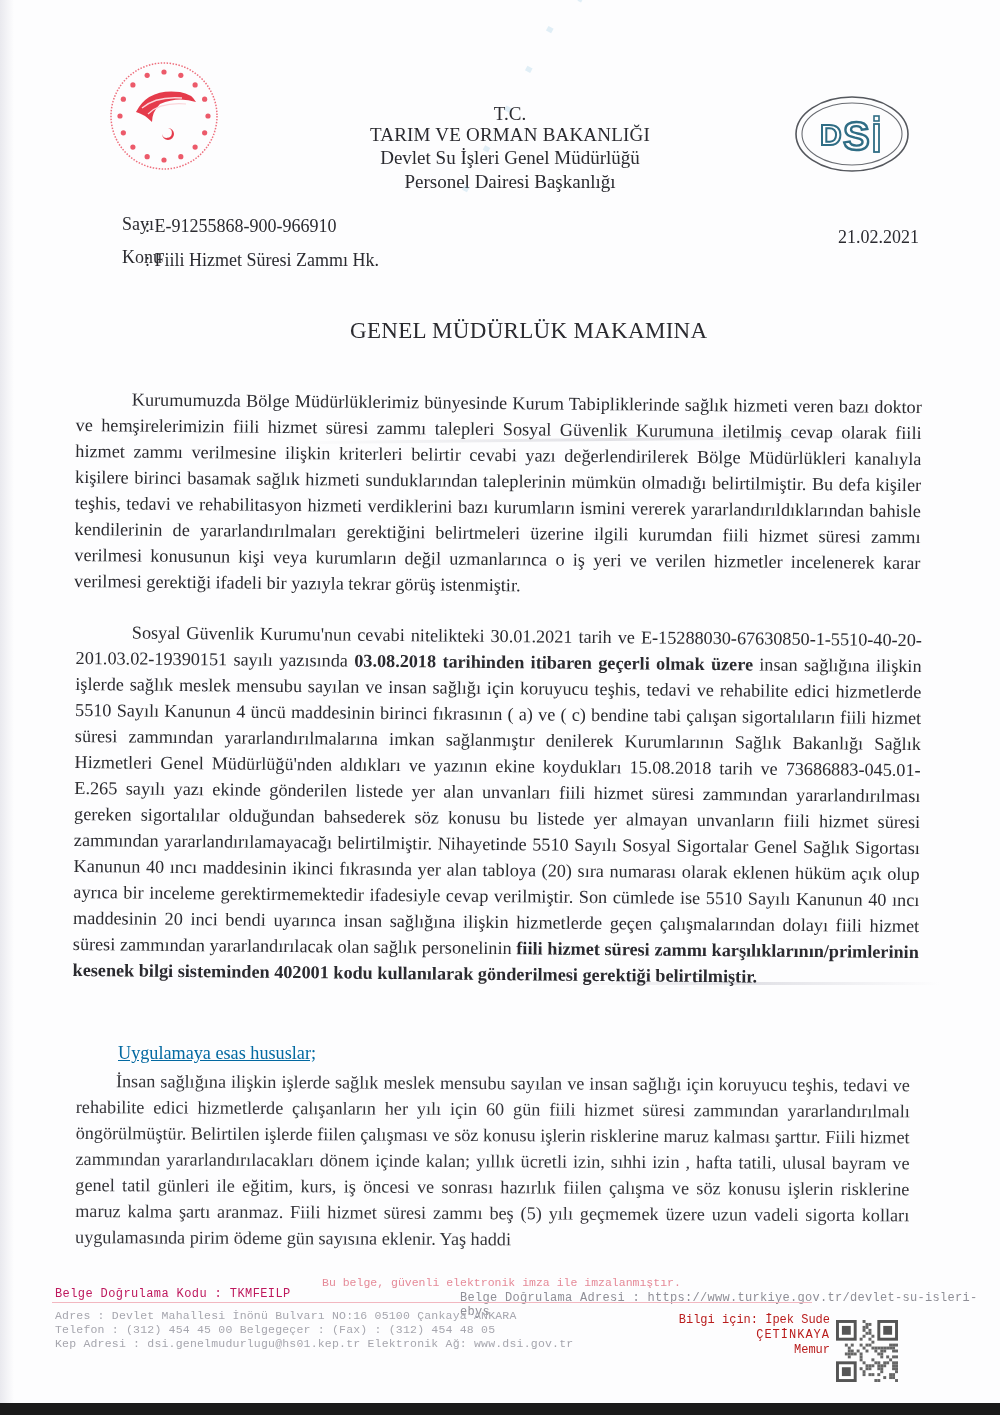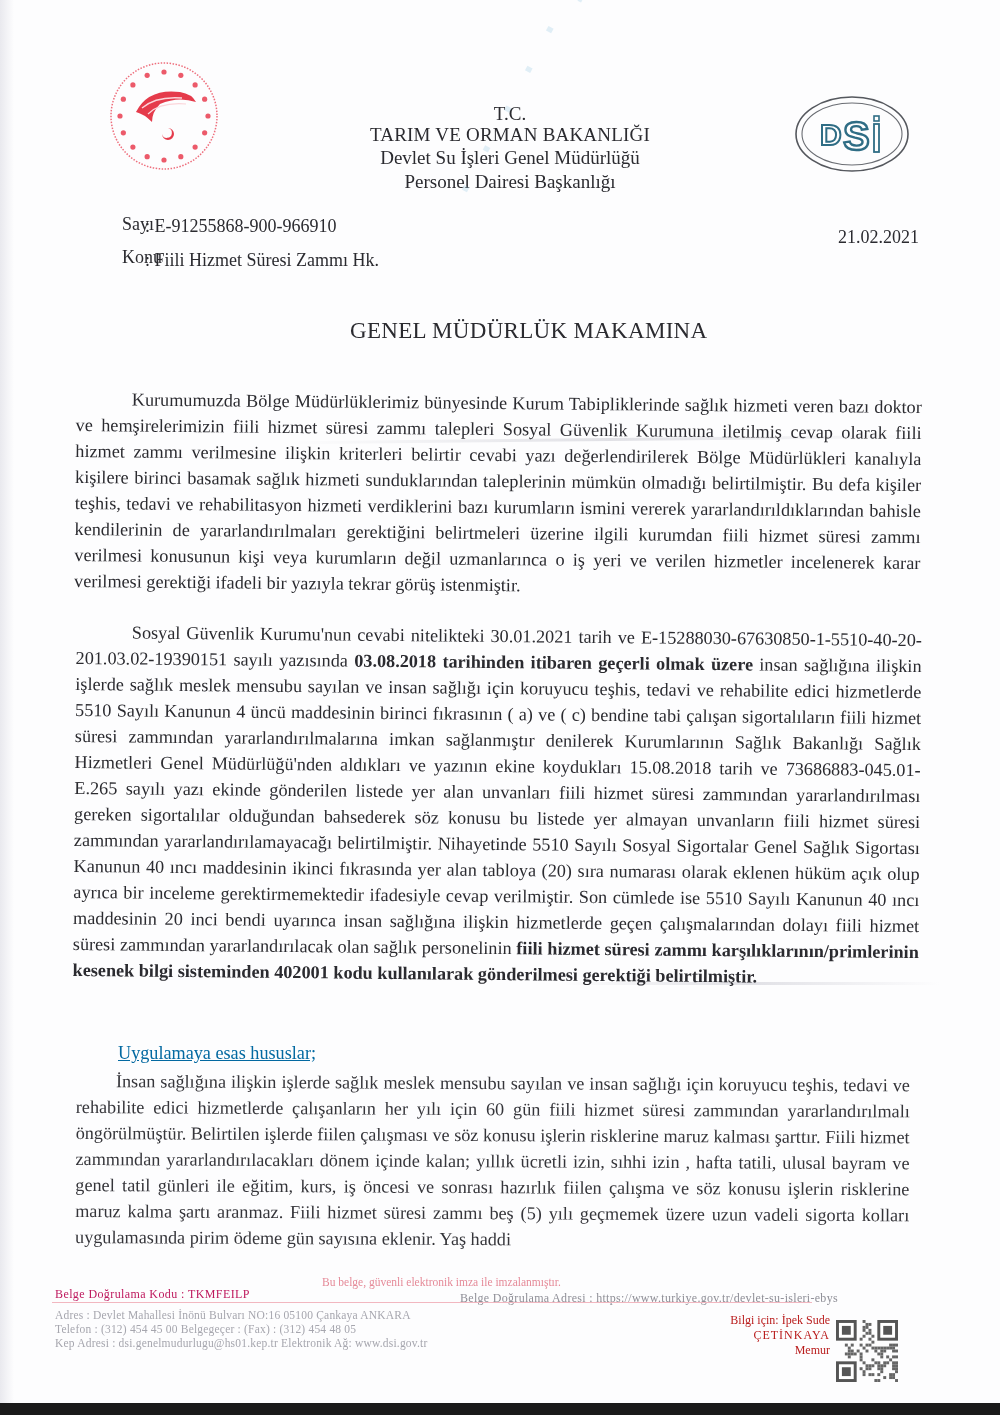--- a/index.html
+++ b/index.html
@@ -29,21 +29,21 @@
   .addressee { position: absolute; left: 350px; top: 318px; font-size: 23px; letter-spacing: 0.3px; color: #2b2b30; }
 
   .body-text { position: absolute; left: 76px; width: 846px; font-size: 18.2px; line-height: 26px; text-align: justify; color: #2b2b30; }
   .para-1 { top: 386px; text-indent: 56px; transform: rotate(0.55deg); transform-origin: left top; }
   .para-2 { top: 619px; text-indent: 56px; transform: rotate(0.55deg); transform-origin: left top; }
   .para-2 b, .para-1 b { font-weight: bold; }
   .section-heading { position: absolute; left: 118px; top: 1043px; font-size: 18.2px; text-decoration: underline; color: #0369a1; }
   .para-3 { top: 1068px; width: 834px; text-indent: 40px; color: #35353a; transform: rotate(0.3deg); transform-origin: left top; }
 
   
-  .footer { position: absolute; left: 0; top: 1270px; width: 1000px; height: 120px; font-family: Liberation Serif, serif; }
+  .footer { position: absolute; left: 0; top: 1270px; width: 1000px; height: 120px; font-family: Liberation Mono, monospace; }
   .sig-note { position: absolute; left: 322px; top: 6px; font-size: 11.5px; color: #e58a98; }
   .verify-code { position: absolute; left: 55px; top: 17px; font-size: 12px; color: #be185d; letter-spacing: 0.4px; }
   .verify-addr { position: absolute; left: 460px; top: 21px; font-size: 12px; color: #8e8e96; letter-spacing: 0.3px; }
   .red-line { position: absolute; left: 52px; top: 32px; width: 760px; height: 1px; background: #f2b7c0; }
   .addr-line { position: absolute; left: 55px; font-size: 11.5px; color: #a6a6ae; letter-spacing: 0.2px; white-space: nowrap; }
   .addr-1 { top: 39px; } .addr-2 { top: 53px; } .addr-3 { top: 67px; }
   .info { position: absolute; right: 170px; text-align: right; font-size: 12px; color: #b91c1c; }
   .info-1 { top: 43px; } .info-2 { top: 58px; letter-spacing: 1px; } .info-3 { top: 73px; }
   .qr { position: absolute; left: 836px; top: 50px; width: 62px; height: 62px; }
 

